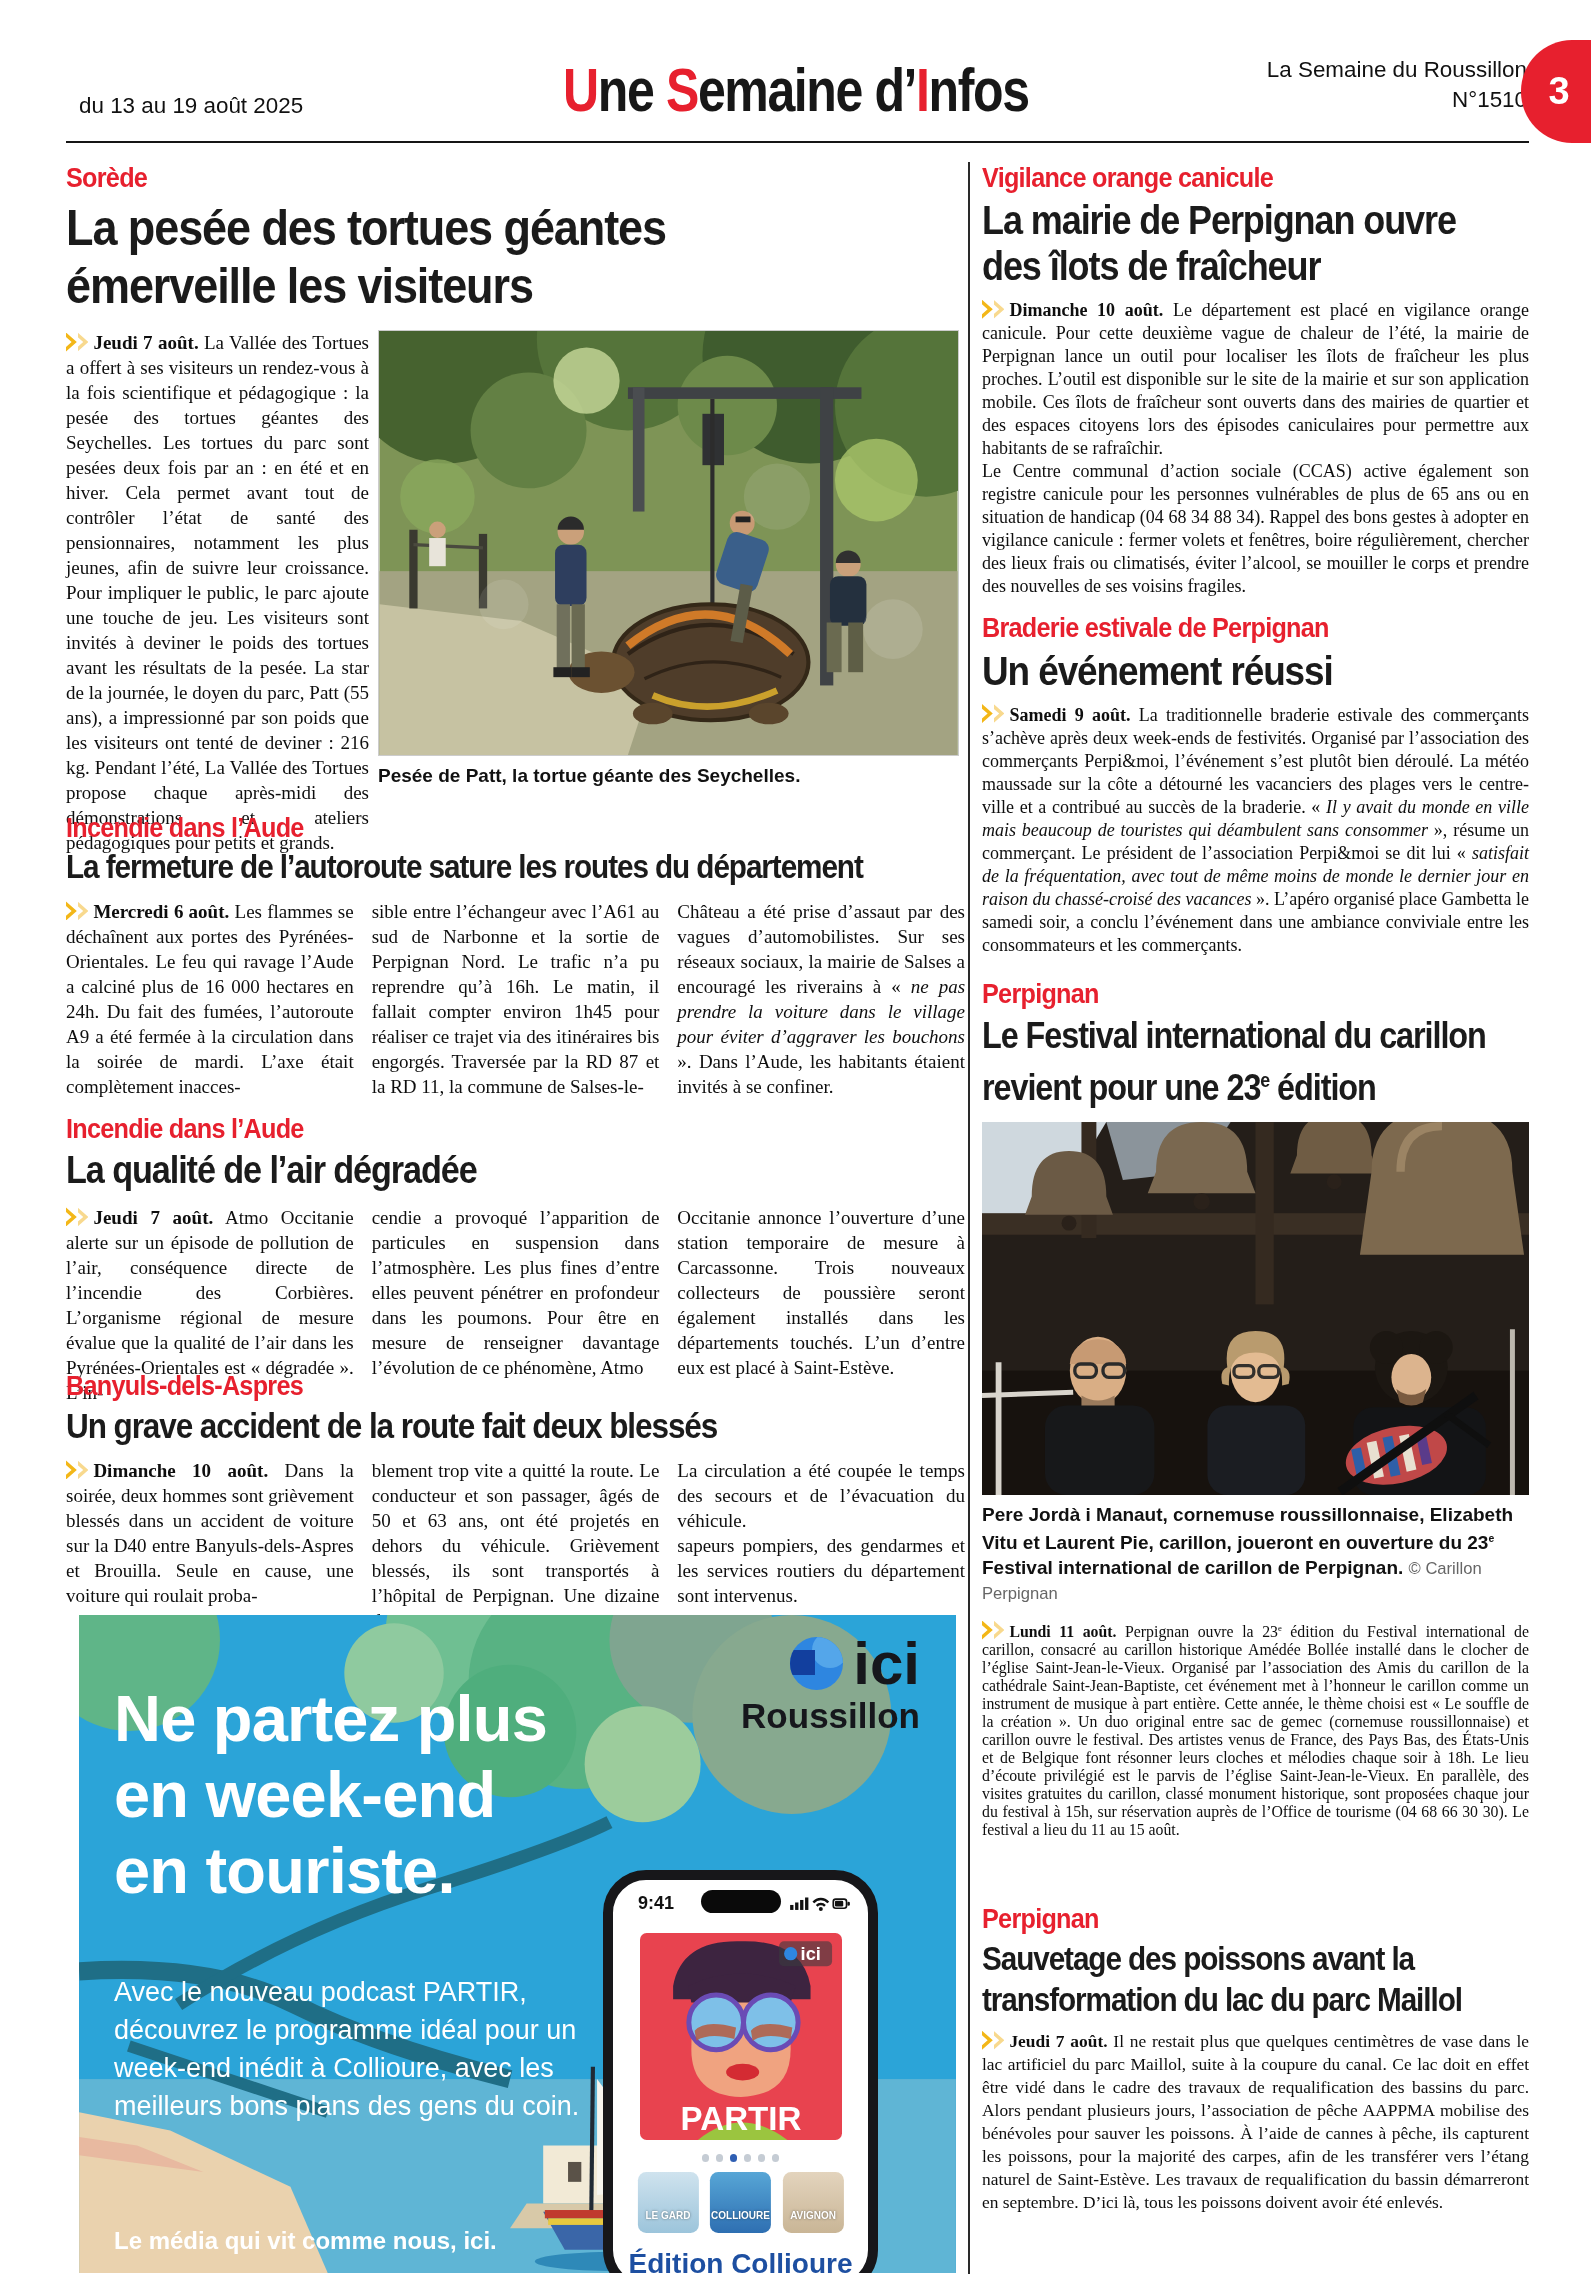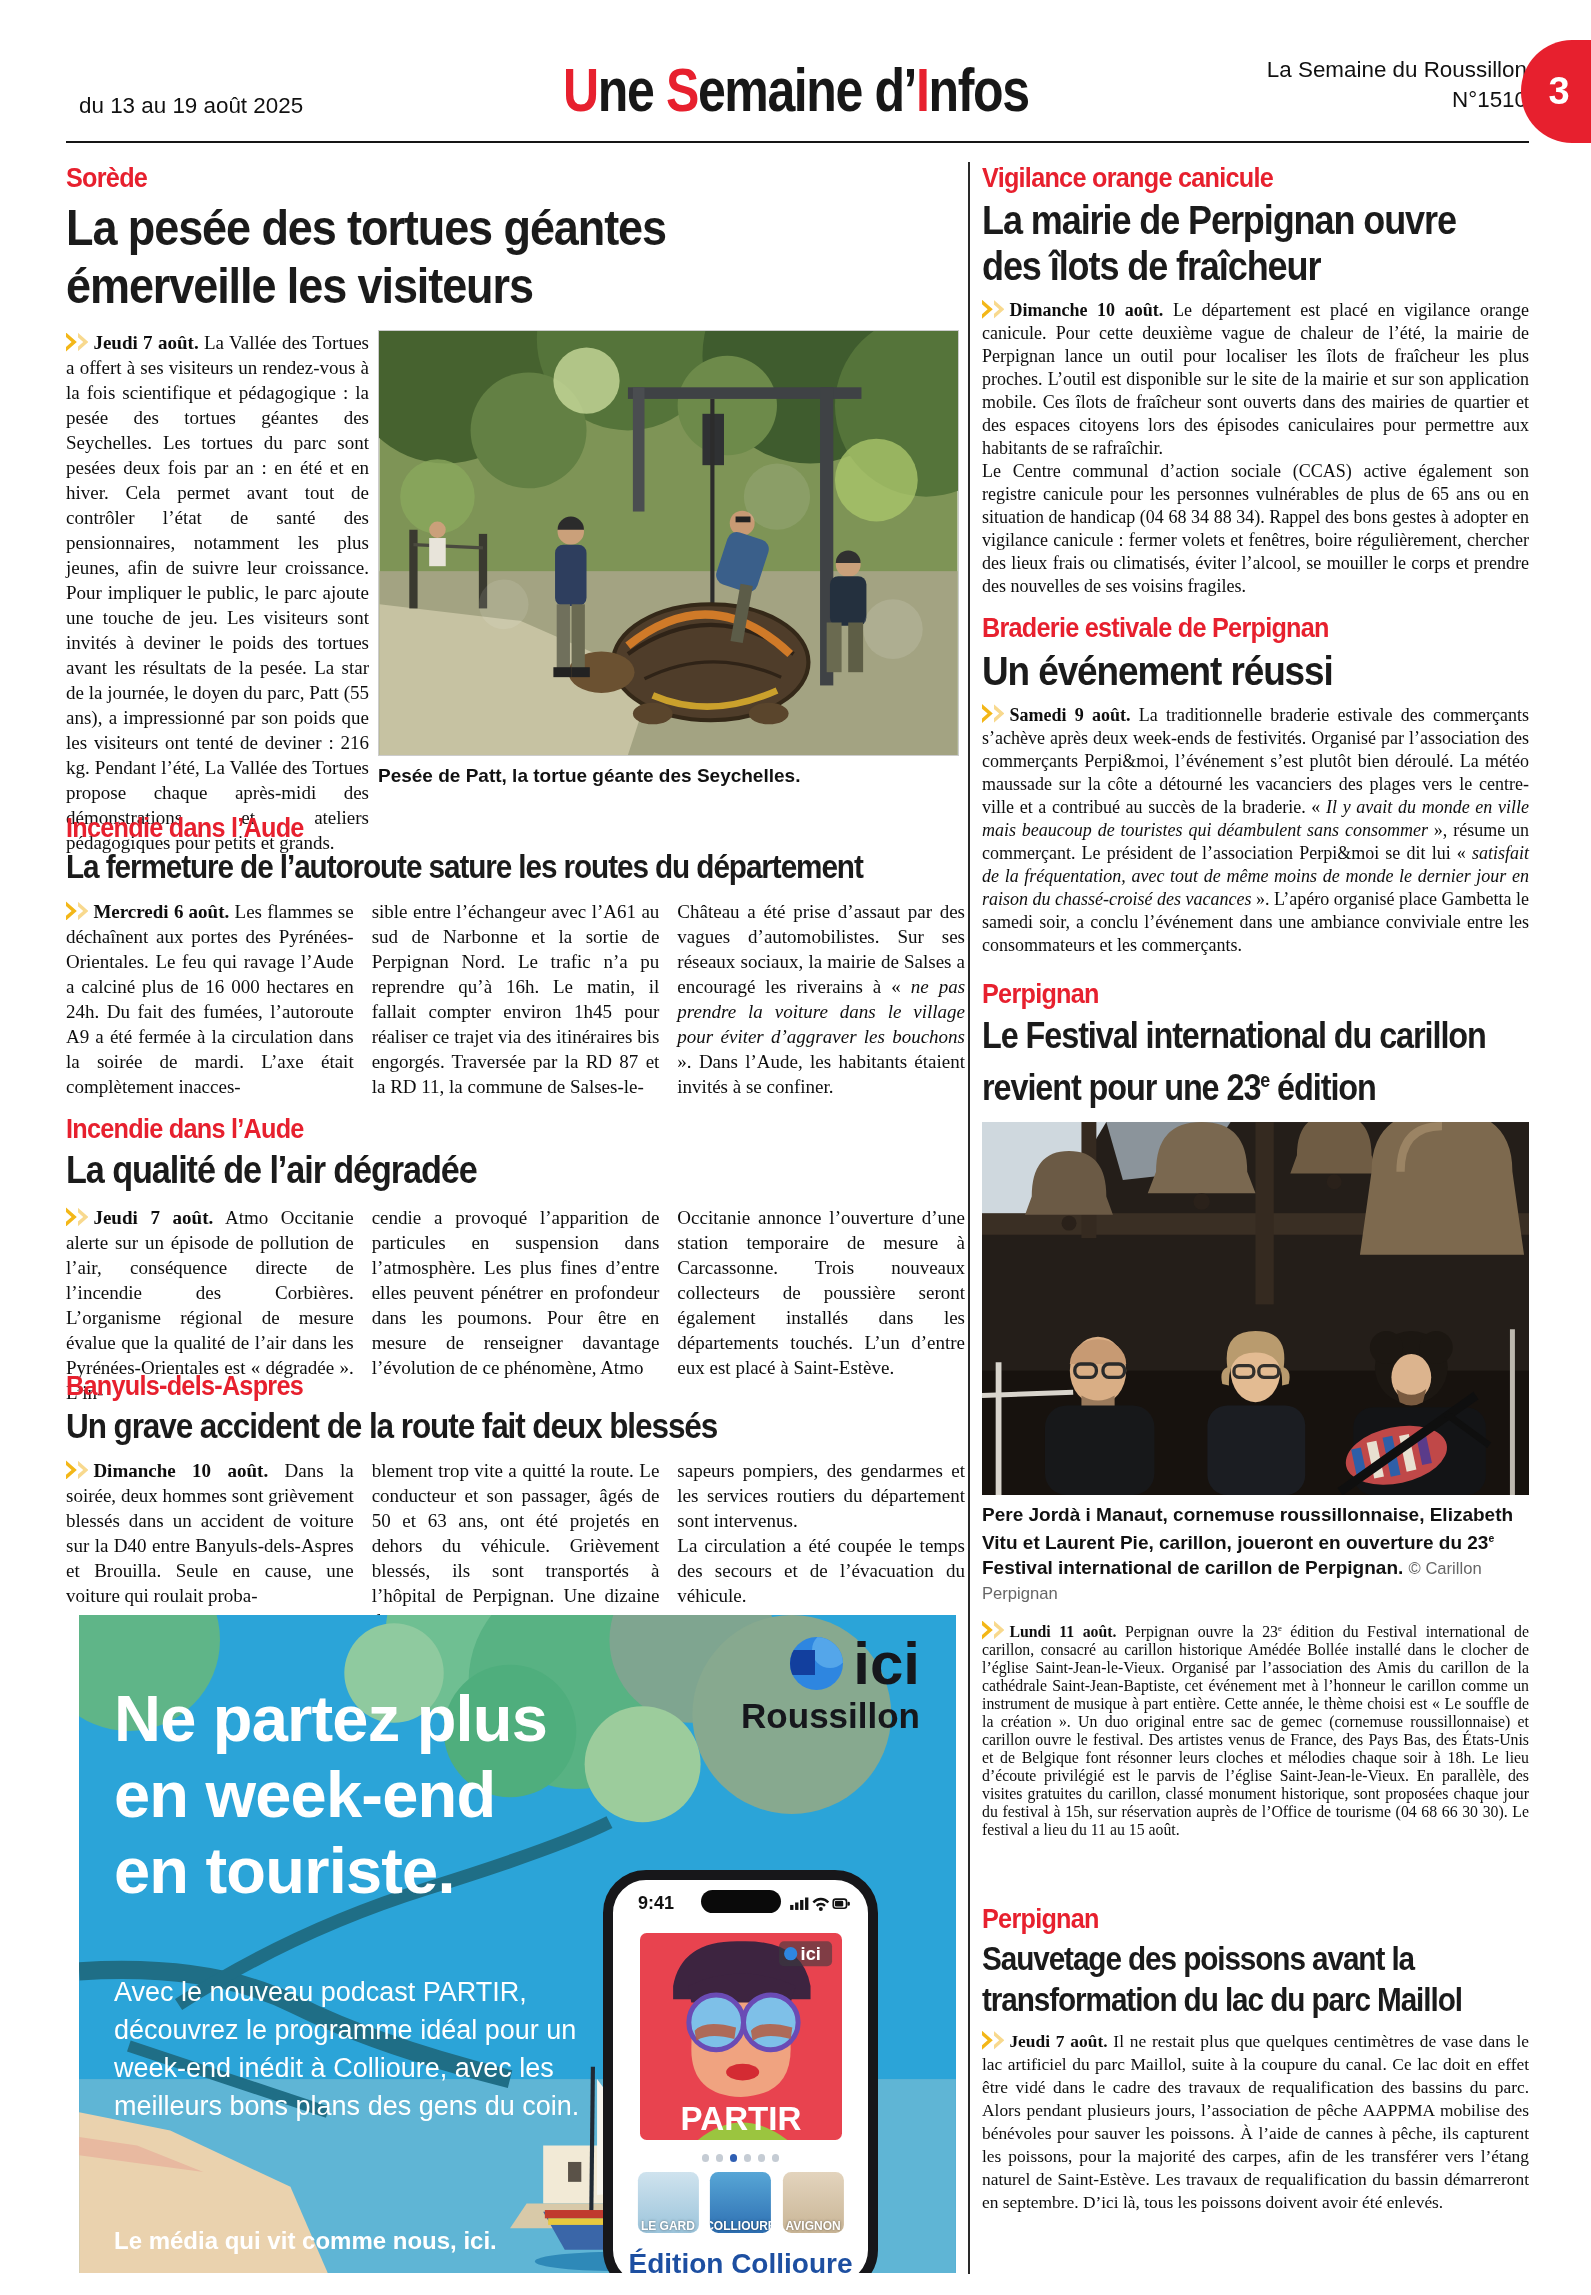--- a/index.html
+++ b/index.html
@@ -85,21 +85,21 @@
   #phone-time{left:25px;top:13.3px;font-size:18px;font-weight:700;color:#111;font-family:Liberation Sans, sans-serif;}
   #phone-notch{left:50%;top:10px;transform:translateX(-50%);width:80px;height:23px;background:#0a0a0a;border-radius:12.4px;}
   #phone-status{right:18px;top:15px;}
   #app-cover{left:50%;top:53px;transform:translateX(-50%);}
   #pager{left:50%;top:274px;transform:translateX(-50%);display:flex;gap:6.6px;}
   #pager b{width:7.5px;height:7.5px;border-radius:50%;background:#c5ccd4;}
   #pager b.on{background:#2f5fb3;}
   #thumbs{left:50%;top:292px;transform:translateX(-50%);display:flex;gap:11.6px;}
   .thumb{position:relative;width:61px;height:61px;border-radius:8.3px;overflow:hidden;
          display:flex;align-items:flex-end;justify-content:center;}
-  .thumb span{font-family:"Liberation Sans",sans-serif;font-size:12px;font-weight:700;color:#fff;margin-bottom:0;
+  .thumb span{font-family:"Liberation Sans",sans-serif;font-size:10px;font-weight:700;color:#fff;margin-bottom:12px;
               text-shadow:0 0 2.5px rgba(0,0,0,.5);}
   #thumb-gard{background:linear-gradient(#cfe3ee,#9cc4db);}
   #thumb-coll{background:linear-gradient(#57a6d6,#2e6fb2);}
   #thumb-avig{background:linear-gradient(#e3d4bd,#c9b596);}
   #edition{left:50%;top:368px;transform:translateX(-50%);font-size:28px;font-weight:700;color:#1d4fa1;
            font-family:"Liberation Sans",sans-serif;white-space:nowrap;}
 </style>
 </head>
 <body>
 
@@ -220,22 +220,22 @@
   <div class="abs" id="art-accident">
     <span class="kicker">Banyuls-dels-Aspres</span>
     <div class="hl"><span class="ln">Un grave accident de la route fait deux blessés</span></div>
     <div class="cols3 body-txt lbody">
       <div class="col">
         <span class="chev"><i></i><i class="c2"></i></span><span class="lead">Dimanche 10 août.</span>
         <span>Dans la soirée, deux hommes sont grièvement blessés dans un accident de voiture sur la D40 entre Banyuls-dels-Aspres et Brouilla. Seule en cause, une voiture qui roulait proba-</span>
       </div>
       <div class="col"><span>blement trop vite a quitté la route. Le conducteur et son passager, âgés de 50 et 63 ans, ont été projetés en dehors du véhicule. Grièvement blessés, ils sont transportés à l’hôpital de Perpignan. Une dizaine de</span></div>
       <div class="col">
+        <div>La circulation a été coupée le temps des secours et de l’évacuation du véhicule.</div>
         <div>sapeurs pompiers, des gendarmes et les services routiers du département sont intervenus.</div>
-        <div>La circulation a été coupée le temps des secours et de l’évacuation du véhicule.</div>
       </div>
     </div>
   </div>
 
   <div class="abs" id="ad">
     <svg class="abs" id="ad-bg" width="877" height="658" viewBox="0 0 1058 794">
       <rect width="1058" height="794" fill="#2ba4d8"></rect>
       <rect y="560" width="1058" height="234" fill="#5fb5d5"></rect>
       <polygon points="0,794 0,600 110,622 255,690 300,794" fill="#ead2ae"></polygon>
       <polygon points="0,630 70,640 150,672 60,660 0,652" fill="#e8b9a0"></polygon>

